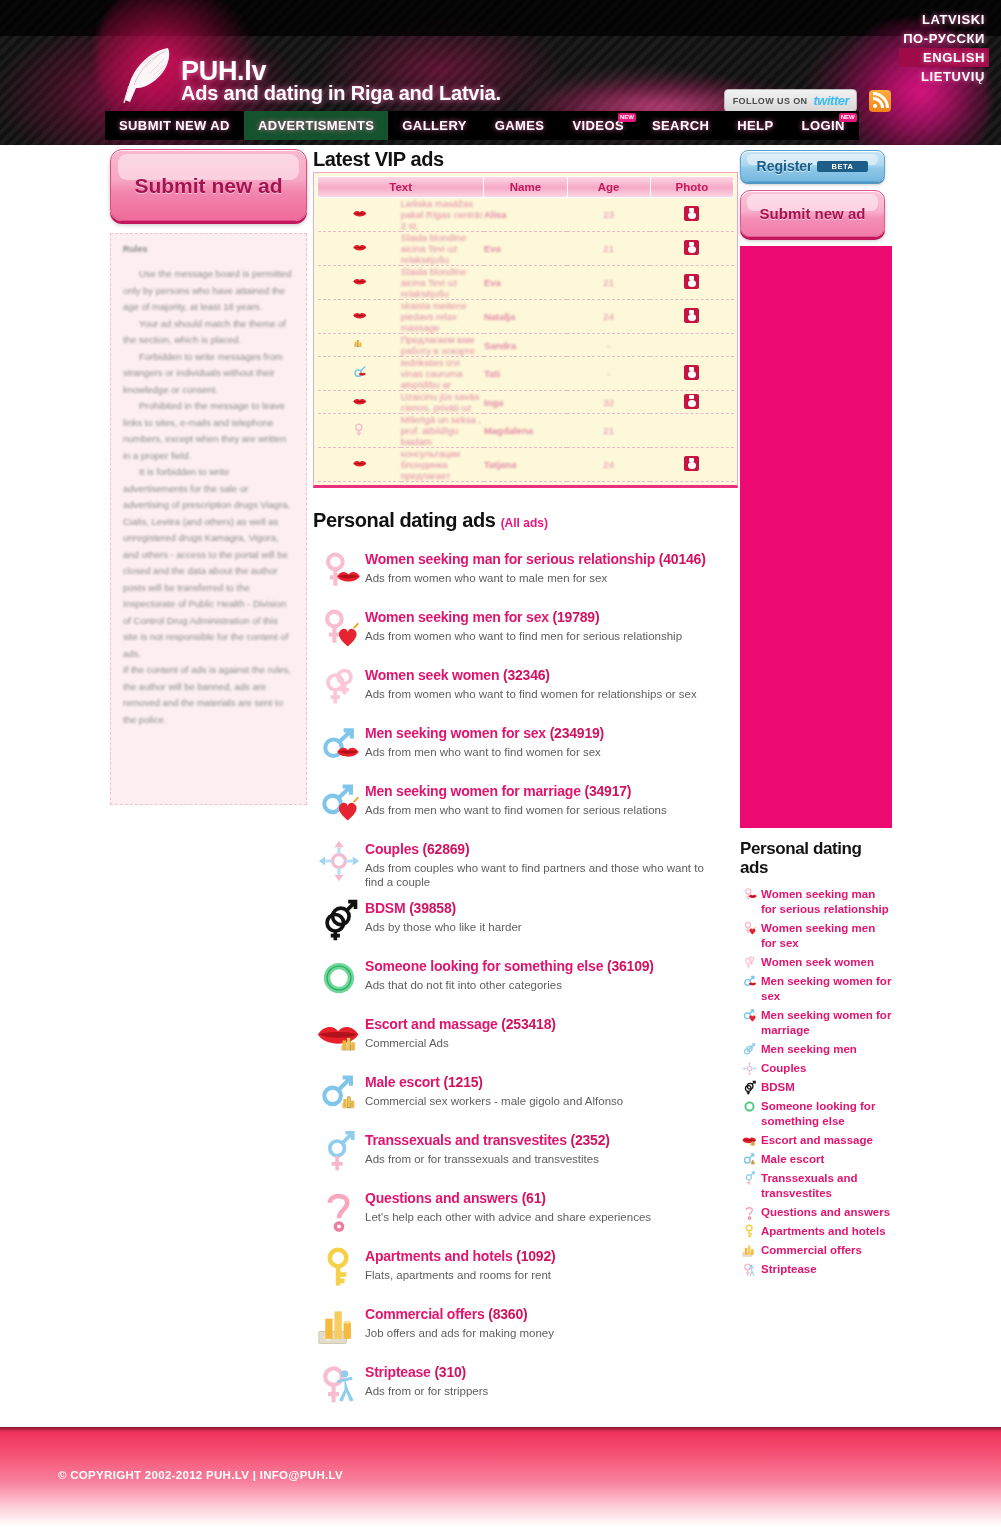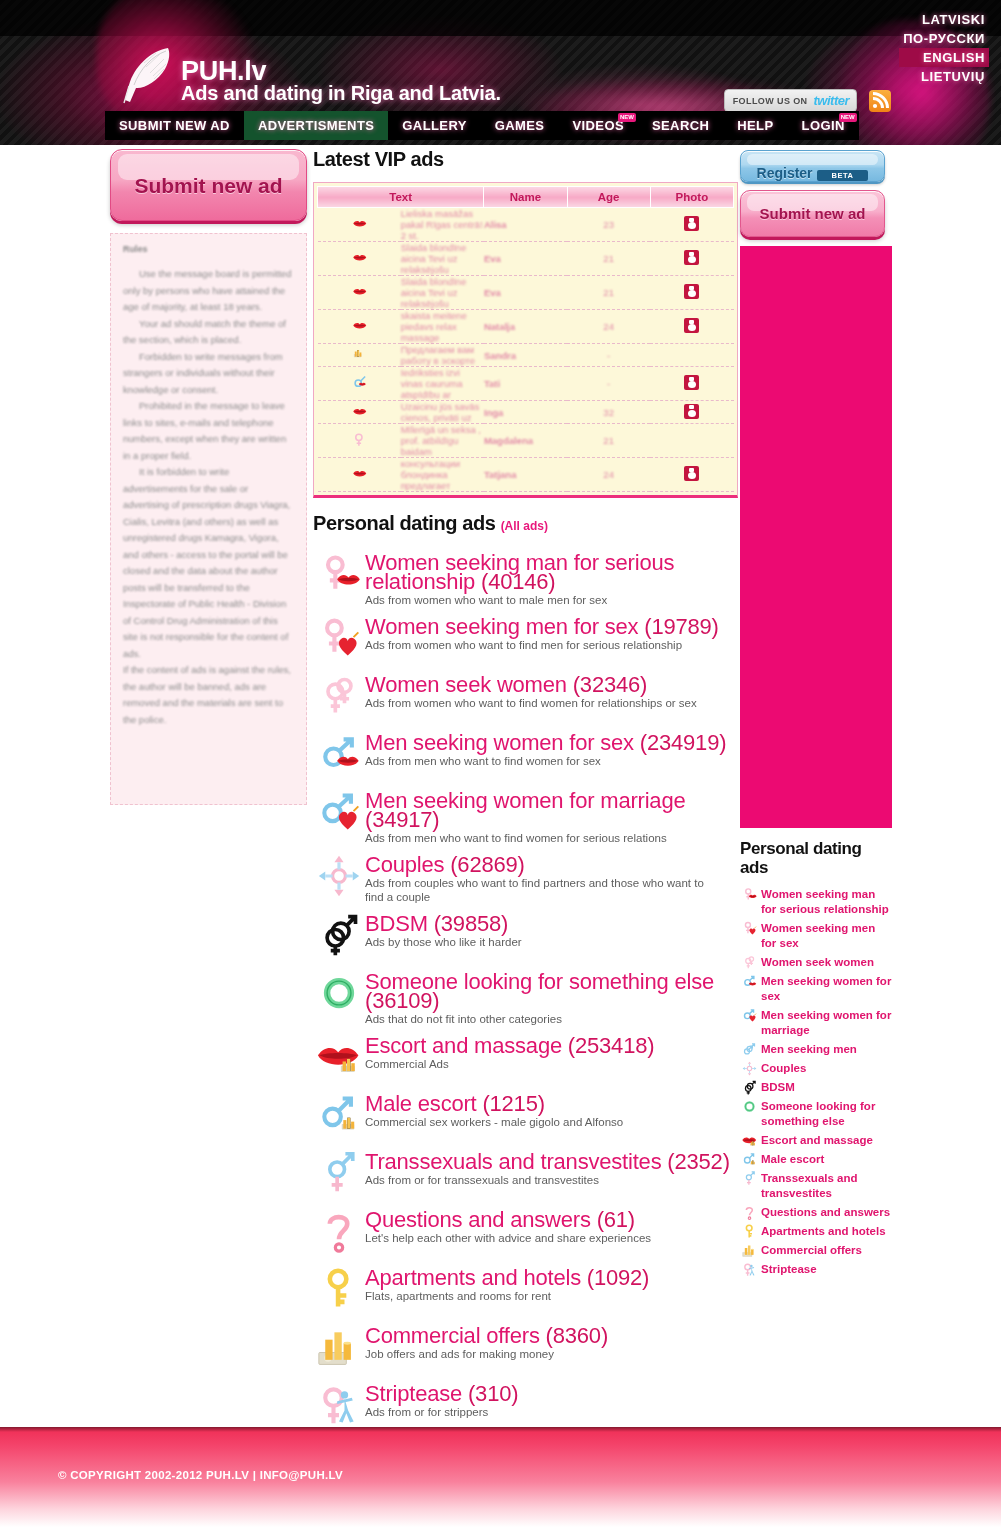--- a/index.html
+++ b/index.html
@@ -138,21 +138,21 @@
   .rules-body p.noind{ text-indent:0; }
 
   
   .center-col{ position:absolute; left:313px; top:148px; width:425px; }
   .sec-title{
     font-size:20px; font-weight:bold; color:#111; letter-spacing:-.4px;
   }
   .sec-title .sub{ font-size:12px; color:#e8187c; letter-spacing:0; }
 
   .vip-box{
-    margin-top:11px; width:425px; background:#fdf8d9;
+    margin-top:1px; width:425px; background:#fdf8d9;
     border:1px solid #f0a8c4; border-bottom:3px solid #ec2f7c;
     padding:3px;
   }
   table.vip{ width:100%; border-collapse:collapse; table-layout:fixed; }
   table.vip th{
     height:21px; font-size:11.5px; font-weight:bold; color:#c2185b;
     background:linear-gradient(180deg,#fbd5e2 0%,#f7a9c6 50%,#fbd9e5 100%);
     border:1px solid #fff; text-align:center;
   }
   table.vip td{
@@ -180,34 +180,34 @@
 
   
   .cat-list{ margin-top:14px; }
   .cat-row{ display:flex; align-items:flex-start; min-height:52px; margin-bottom:6px; }
   .cat-ico{
     width:52px; min-width:52px; height:50px;
     display:flex; align-items:center; justify-content:center;
   }
   .cat-txt{ padding-top:4px; }
   .cat-name{
-    font-size:22px; font-weight:normal; color:#e0156e; line-height:19px;
+    font-size:14px; font-weight:bold; color:#e0156e; line-height:19px;
     cursor:pointer; letter-spacing:-.2px;
   }
   .cat-cnt{ color:#d1135f; }
   .cat-desc{ font-size:11.5px; color:#5e5e5e; line-height:14px; margin-top:2px; max-width:350px; }
 
   
   .right-col{ position:absolute; left:740px; top:150px; width:152px; }
   .btn-register{
     width:145px;height:32px;border-radius:8px;cursor:pointer;
     background:linear-gradient(180deg,#c9e5f5 0%,#aed8f0 45%,#8ec7e8 58%,#77b9e0 100%);
     border:1px solid #5ba3d0;
     box-shadow:0 2px 0 #4f97c4, 0 3px 3px rgba(0,0,0,.2), inset 0 1px 0 rgba(255,255,255,.9);
-    display:flex;align-items:flex-end;justify-content:center;gap:4px;
+    display:flex;align-items:center;justify-content:center;gap:4px;
     position:relative; overflow:hidden;
   }
   .btn-register::before{
     content:""; position:absolute; left:6px;right:6px;top:3px;height:11px;
     border-radius:6px; background:rgba(255,255,255,.45);
   }
   .btn-register .lbl{
     position:relative;z-index:2;font-size:14px;font-weight:bold;color:#1c5e87;
     text-shadow:0 1px 0 rgba(255,255,255,.6);
   }
@@ -475,21 +475,21 @@
                 </svg></span></td>
             <td>консультации блондинка предлагает</td>
             <td class="name">Tatjana</td>
             <td class="age">24</td>
             <td class="photo"><span class="photo-ico"></span></td>
           </tr>
         </tbody>
     </table>
   </div>
 
-  <div class="sec-title" style="margin-top:14px">
+  <div class="sec-title" style="margin-top:21px">
     <span>Personal dating ads</span>
     <span class="sub">(All ads)</span>
   </div>
 
   <div class="cat-list" id="cat-list">
       <div class="cat-row">
         <div class="cat-ico">
           <svg viewBox="0 0 48 48" width="44" height="44">
             <g stroke="#f9bdd2" stroke-width="4.5" fill="none">
               <circle cx="20" cy="14" r="8"></circle>

